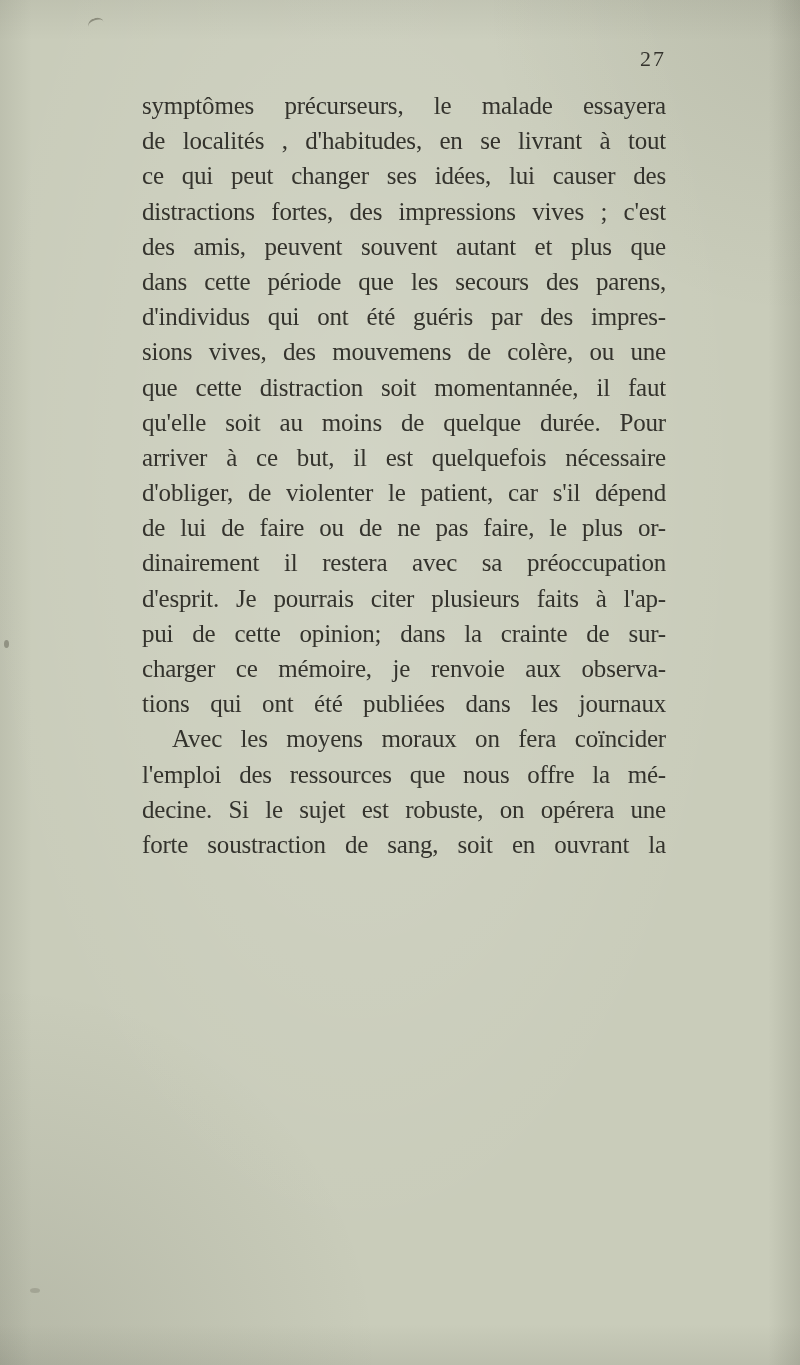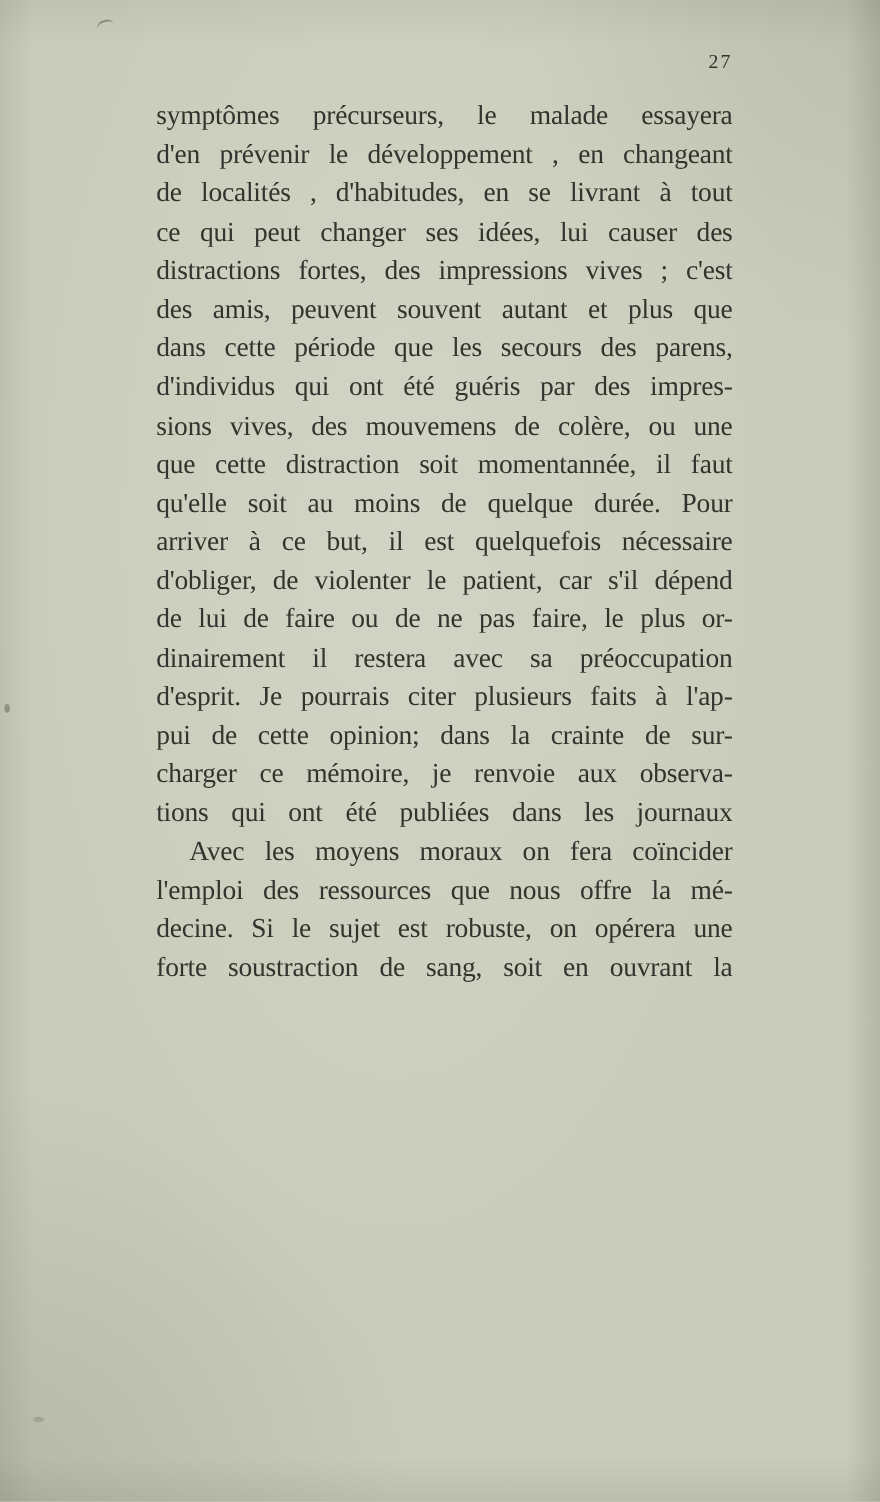--- a/index.html
+++ b/index.html
@@ -25,21 +25,21 @@
       linear-gradient(to right, rgba(30,30,20,0.07), rgba(30,30,20,0) 4%, rgba(30,30,20,0) 96%, rgba(30,30,20,0.12)),
       linear-gradient(to bottom, rgba(30,30,20,0.06), rgba(30,30,20,0) 3%, rgba(30,30,20,0) 97%, rgba(30,30,20,0.08)),
       var(--paper, #c9ccba);
   }
   .page-number {
     position: absolute;
     left: 142px;
     top: 46px;
     width: 524px;
     text-align: right;
-    font-size: 18px;
+    font-size: 22px;
     letter-spacing: 2px;
     color: var(--ink, #35342e);
   }
   .page-text {
     position: absolute;
     left: 142px;
     top: 88px;
     width: 524px;
     color: var(--ink, #35342e);
     font-size: 25px;
@@ -93,21 +93,20 @@
 
 <div class="page">
   <div class="mark-top-left"></div>
   <div class="speck-left"></div>
   <div class="speck-bottom"></div>
 
   <div class="page-number">27</div>
 
   <div class="page-text">
       <div class="line">symptômes précurseurs, le malade essayera</div>
-      <div class="line">d'en prévenir le développement , en changeant</div>
       <div class="line">de localités , d'habitudes, en se livrant à tout</div>
       <div class="line">ce qui peut changer ses idées, lui causer des</div>
       <div class="line">distractions fortes, des impressions vives ; c'est</div>
       <div class="line">des amis, peuvent souvent autant et plus que</div>
       <div class="line">dans cette période que les secours des parens,</div>
       <div class="line">d'individus qui ont été guéris par des impres-</div>
       <div class="line">sions vives, des mouvemens de colère, ou une</div>
       <div class="line">que cette distraction soit momentannée, il faut</div>
       <div class="line">qu'elle soit au moins de quelque durée. Pour</div>
       <div class="line">arriver à ce but, il est quelquefois nécessaire</div>

